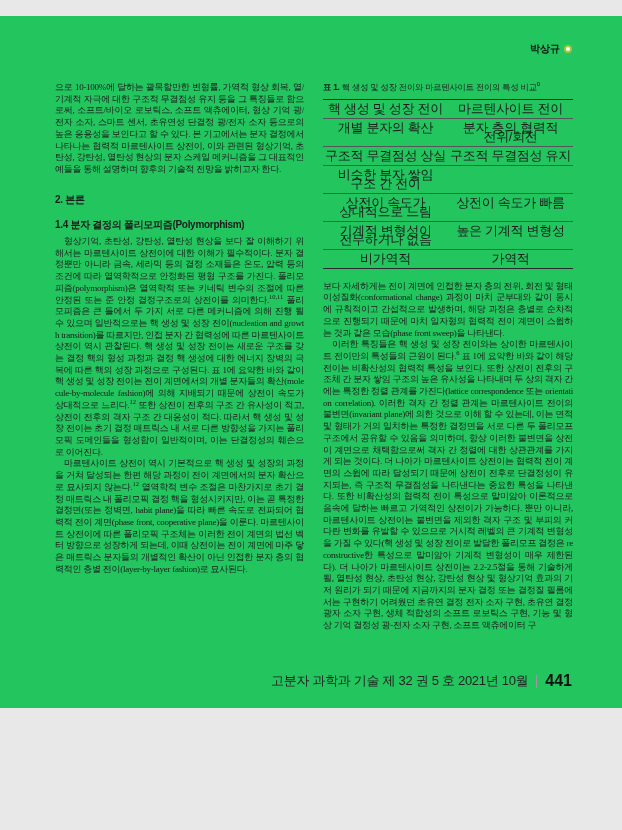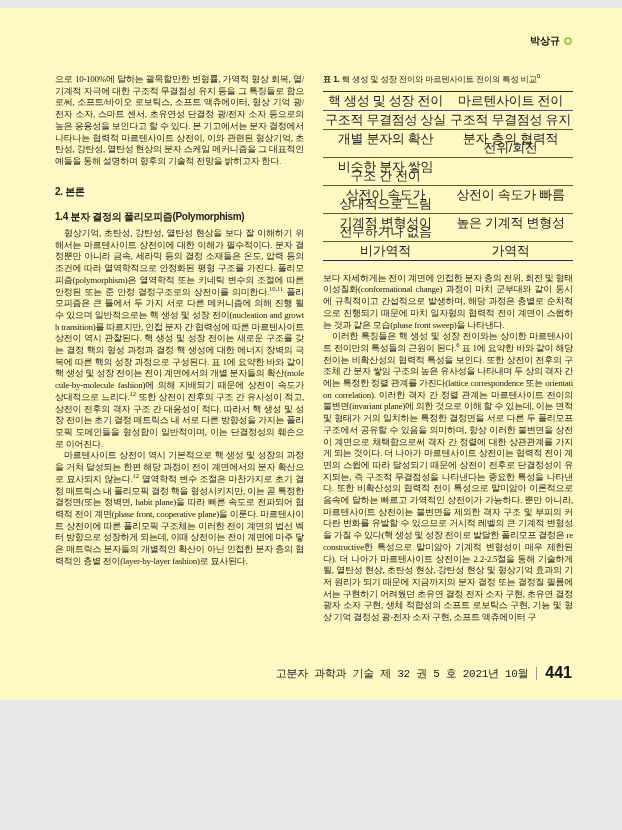--- a/index.html
+++ b/index.html
@@ -1,19 +1,19 @@
 <!DOCTYPE html>
 <html lang="ko" style="--accent: #a5c63b;"><head>
 <meta charset="utf-8">
 <style>
   * { margin:0; padding:0; box-sizing:border-box; }
   html,body { background:#e8e8e8; }
   .page {
-    position:relative; width:622px; height:692px; margin:8px auto;
-    background:#fef9c3; color:#1c1c1c; overflow:hidden;
+    position:relative; width:622px; height:692px; margin:16px auto;
+    background:#22c55e; color:#1c1c1c; overflow:hidden;
     font-family:"Liberation Serif","DejaVu Serif",serif;
   }
   
   .header { position:absolute; top:26px; right:50px; display:flex; align-items:center; gap:4px; }
   .author-name { font-family:"Liberation Sans","DejaVu Sans",sans-serif; font-weight:bold; font-size:10px; color:#111; }
   .author-icon { width:8px; height:8px; border-radius:50%; border:2.4px solid var(--accent,#a5c63b); background:#fff; display:inline-block; }
   
   .col {
     position:absolute; top:66px; text-align:justify; overflow:hidden;
     font-size:9px; line-height:11.7px; letter-spacing:-0.25px; word-break:break-all;
@@ -44,21 +44,21 @@
   }
   .trow { display:grid; grid-template-columns:1fr 1fr; border-bottom:0.8px solid #555; }
   .trow:last-child { border-bottom:none; }
   .tcell { text-align:center; padding:4.5px 1px; line-height:9px; text-indent:0; word-break:keep-all; }
   .trow.thead .tcell { font-weight:normal; }
   
   .footer {
     position:absolute; bottom:18px; right:50px; display:flex; align-items:center;
     font-family:"Liberation Sans","DejaVu Sans",sans-serif;
   }
-  .footer-journal { font-size:11px; letter-spacing:-0.3px; color:#222;font-family:Liberation Mono, monospace; }
+  .footer-journal { font-size:13px; letter-spacing:-0.3px; color:#222; }
   .footer-divider { width:1px; height:13px; background:#9a9a9a; margin:0 8px; }
   .footer-page { font-size:16px; font-weight:bold; color:#111; }
 </style>
 </head>
 <body>
 
 <div class="page">
 
   <div class="header">
     <span class="author-name">박상규</span>
@@ -76,26 +76,26 @@
   <div class="col col-right">
     <p class="table-caption">
       <span class="cap-label">표 1.</span><span> 핵 생성 및 성장 전이와 마르텐사이트 전이의 특성 비교</span><sup>6</sup>
     </p>
     <div class="ctable">
       <div class="trow thead">
         <div class="tcell">핵 생성 및 성장 전이</div>
         <div class="tcell">마르텐사이트 전이</div>
       </div>
       <div class="trow">
+        <div class="tcell">개별 분자의 확산</div>
+        <div class="tcell">분자 층의 협력적 전위/회전</div>
+      </div>
+      <div class="trow">
         <div class="tcell">구조적 무결점성 상실</div>
         <div class="tcell">구조적 무결점성 유지</div>
-      </div>
-      <div class="trow">
-        <div class="tcell">개별 분자의 확산</div>
-        <div class="tcell">분자 층의 협력적 전위/회전</div>
       </div>
       <div class="trow">
         <div class="tcell">비슷한 분자 쌓임 구조 간 전이</div>
       </div>
       <div class="trow">
         <div class="tcell">상전이 속도가 상대적으로 느림</div>
         <div class="tcell">상전이 속도가 빠름</div>
       </div>
       <div class="trow">
         <div class="tcell">기계적 변형성이 전무하거나 없음</div>

